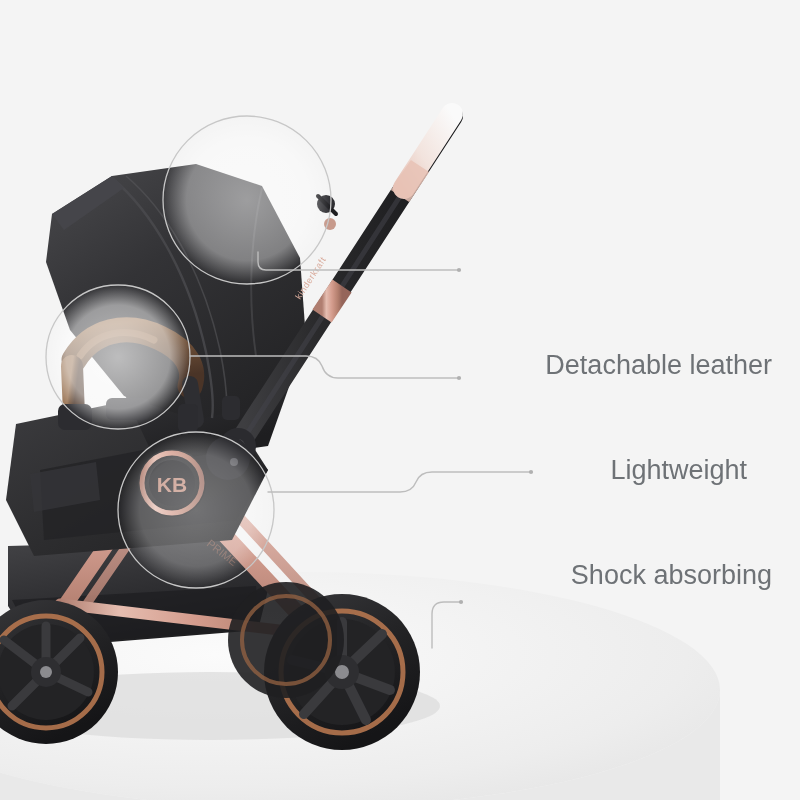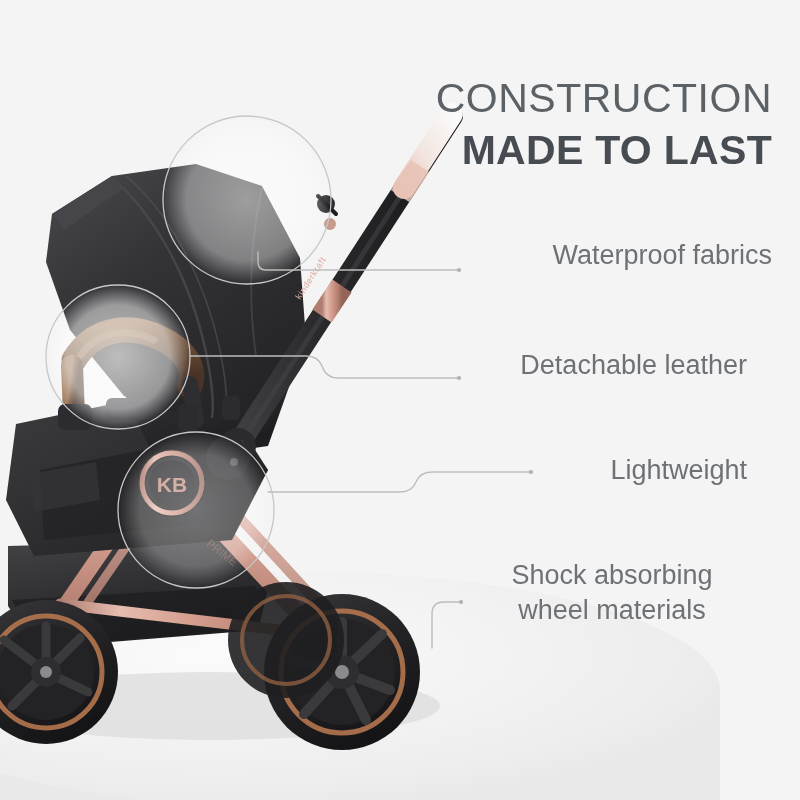--- a/index.html
+++ b/index.html
@@ -55,23 +55,23 @@
     width: 320px;
     text-align: right;
     color: #6e7276;
     font-weight: 300;
     font-size: 27px;
     line-height: 35px;
     z-index: 30;
   }
   .feature span { display: block; white-space: nowrap; }
   #feature-0 { left: 452px; top: 238px; }
-  #feature-1 { left: 427px; top: 348px; }
+  #feature-1 { left: 452px; top: 348px; }
   #feature-2 { left: 427px; top: 453px; }
-  #feature-3 { left: 452px; top: 558px; text-align: center; }
+  #feature-3 { left: 452px; top: 558px; }
   svg { display: block; }
 </style>
 </head>
 <body>
 
 <div id="stage">
 
   <svg class="layer" width="800" height="800" viewBox="0 0 800 800">
     <defs>
       <linearGradient id="gFabric" x1="0" y1="0" x2="1" y2="1">
@@ -295,32 +295,26 @@
       <path d="M 432 648 L 432 614 Q 432 602 444 602 L 460 602"></path>
     </g>
     <g fill="#b0b0b0">
       <circle cx="459" cy="270" r="2.1"></circle>
       <circle cx="459" cy="378" r="2.1"></circle>
       <circle cx="531" cy="472" r="2.1"></circle>
       <circle cx="461" cy="602" r="2.1"></circle>
     </g>
   </svg>
 
-  <div id="heading">
-    <span id="title-line1">CONSTRUCTION</span>
-    <span id="title-line2">MADE TO LAST</span>
-  </div>
 
   <div class="feature" id="feature-0">
-    <span>Waterproof fabrics</span>
   </div>
   <div class="feature" id="feature-1">
     <span>Detachable leather</span>
   </div>
   <div class="feature" id="feature-2">
     <span>Lightweight</span>
   </div>
   <div class="feature" id="feature-3">
     <span>Shock absorbing</span>
-    <span>wheel materials</span>
   </div>
 
 </div>
 
 </body></html>

